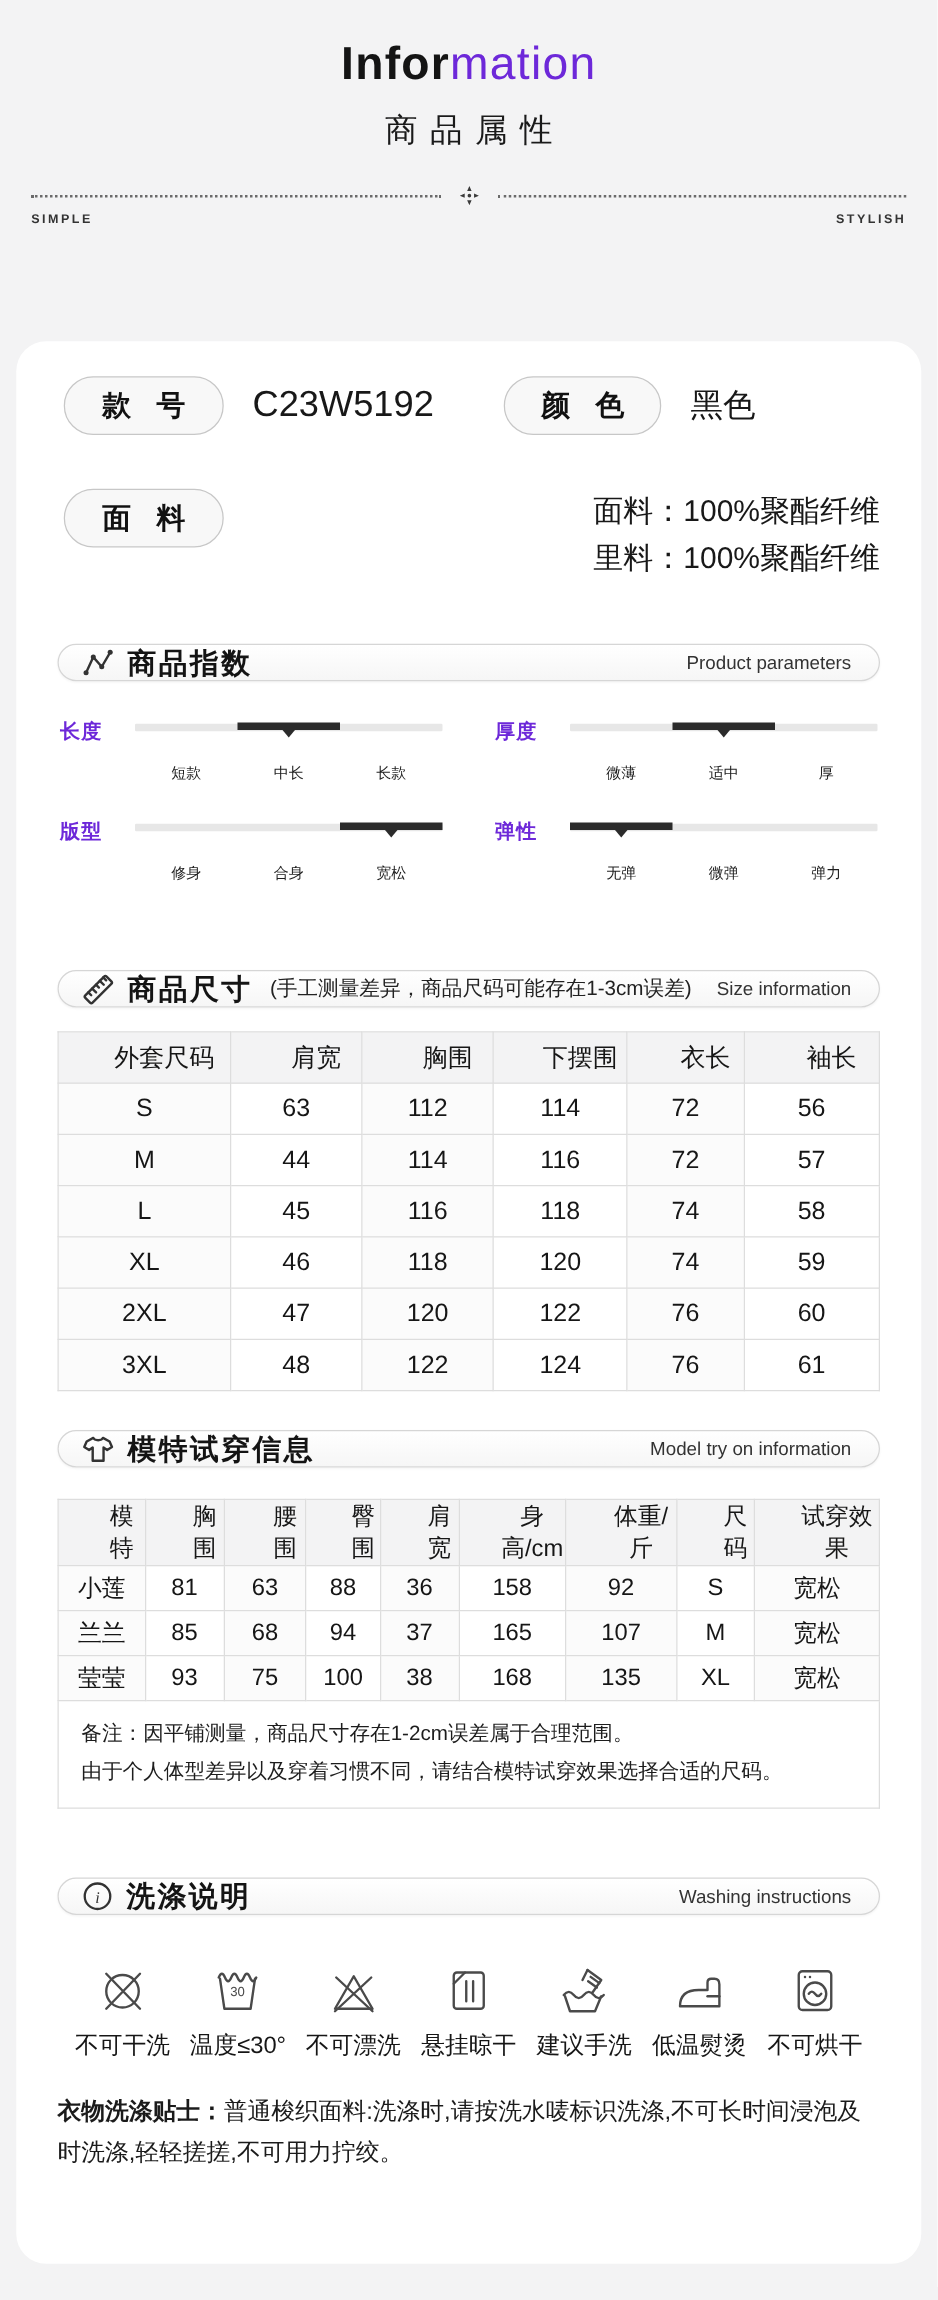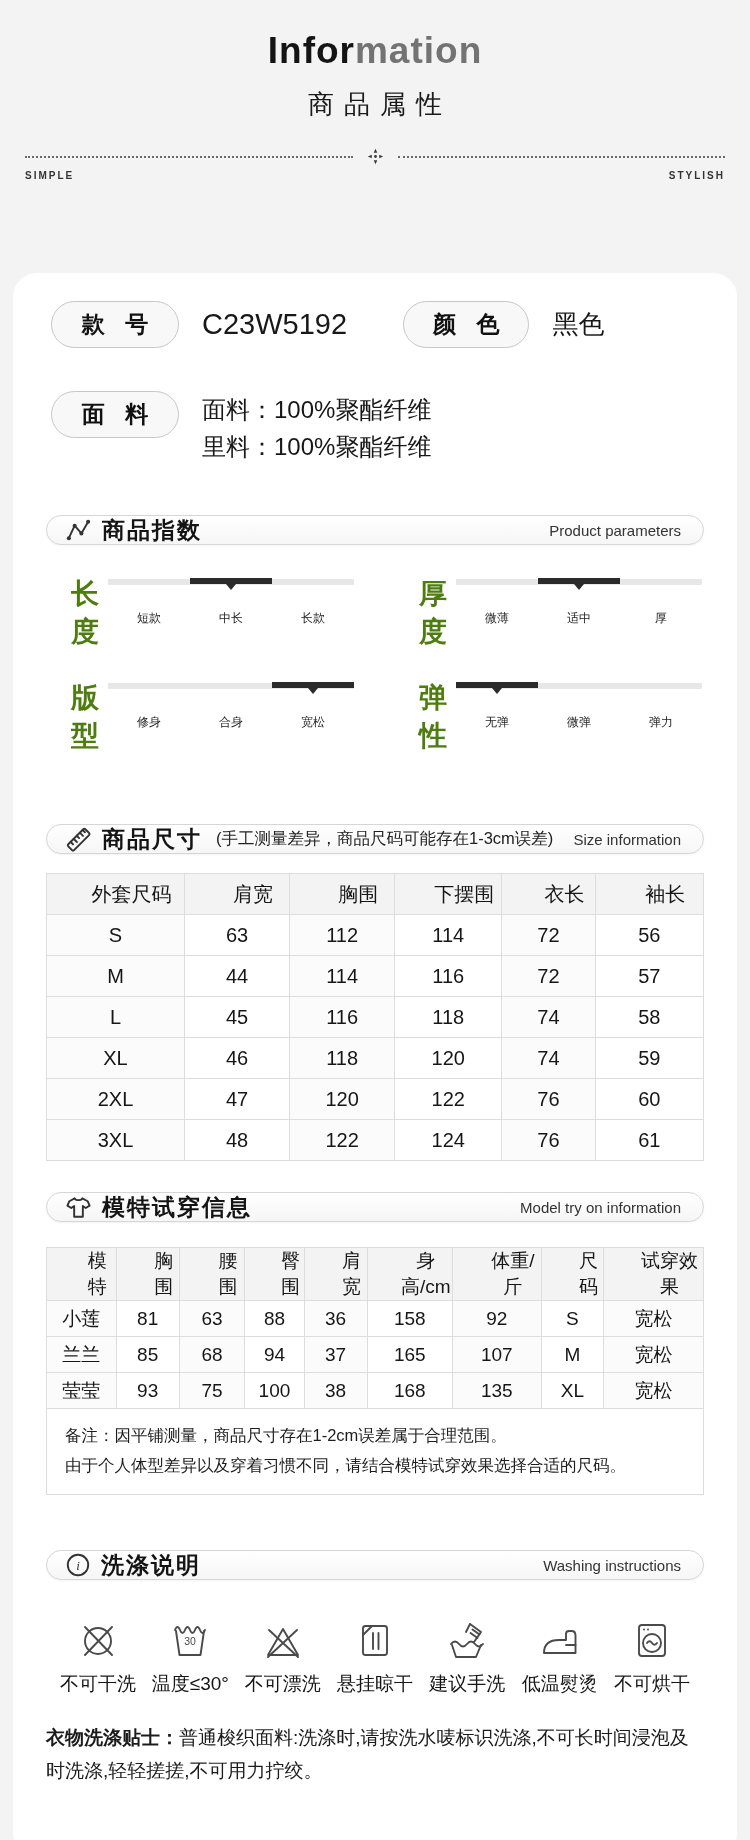--- a/index.html
+++ b/index.html
@@ -8,21 +8,21 @@
     height:1840px;
     background:#f3f3f4;
     font-family:"Liberation Sans", sans-serif;
     color:#1c1c1c;
     overflow:hidden;
   }
   
   .top-header { padding-top:30px; text-align:center; }
   .big-title { font-size:37px; line-height:42px; letter-spacing:1px; color:#141414; }
   .big-title .bold { font-weight:700; }
-  .big-title .light { font-weight:700; color:#737373; }
+  .big-title .light { font-weight:400; color:#6d28d9; }
   .sub-title { margin-top:15px; font-size:26px; letter-spacing:10px; text-indent:10px; font-weight:500; color:#1a1a1a; }
   .divider-wrap { margin:26px 25px 0 25px; }
   .divider { display:flex; align-items:center; }
   .dot-line { flex:1; height:0; border-top:2px dotted #6a6a6a; }
   .cross { margin:0 14px; display:flex; }
   .divider-labels { display:flex; justify-content:space-between; margin-top:5px;
     font-size:10px; letter-spacing:2px; color:#333; font-weight:600; }
   
   .card {
     margin:92px 13px 0 13px;
@@ -39,21 +39,21 @@
     background:#f8f8f8;
     font-size:23px; font-weight:700; letter-spacing:7px; text-indent:7px;
     color:#111;
   }
   .pill.small { min-width:110px; }
   .basic-row { display:flex; align-items:center; margin-left:5px; }
   .basic-group { display:flex; align-items:center; }
   .basic-value { margin-left:23px; font-size:29px; color:#181818; }
   .basic-value.color { font-size:26px;text-align:right; }
   .basic-group + .basic-group { margin-left:56px; }
-  .fabric-row { display:flex; align-items:flex-start; margin:43px 0 0 5px; }
+  .fabric-row { display:flex; align-items:flex-start; margin:43px 0 0 5px;justify-content:space-between; }
   .fabric-lines { margin-left:23px; font-size:24px; line-height:37px; color:#181818; }
   
   .section-bar {
     margin-top:50px;
     height:30px; border:1px solid #d6d6d6; border-radius:23px;
     background:linear-gradient(#ffffff,#f6f6f6);
     box-shadow:0 1px 2px rgba(0,0,0,.05);
     display:flex; align-items:center;
     padding:0 22px 0 18px;
   }
@@ -62,21 +62,21 @@
   .bar-note { margin-left:14px; font-size:16.5px; color:#222; letter-spacing:0; font-weight:500; }
   .bar-en { margin-left:auto; font-size:15px; color:#333; }
   
   .params-grid {
     margin-top:26px;
     display:grid; grid-template-columns:1fr 1fr;
     column-gap:42px; row-gap:24px;
     padding:0 2px;
   }
   .param { display:flex; }
-  .param-label { width:52px; font-size:28px; font-weight:700; color:#4d7c0f; padding-top:4px; letter-spacing:1px;text-align:right; }
+  .param-label { width:52px; font-size:16px; font-weight:700; color:#6d28d9; padding-top:4px; letter-spacing:1px; }
   .param-body { flex:1; margin-left:8px; }
   .param-track { display:flex; align-items:flex-start; height:6px; background:#e7e7e7; border-radius:1px; margin-top:8px; }
   .seg { flex:1; height:4px; }
   .seg.active { background:#2b2b2b; height:6px; margin-top:-1px; position:relative; }
   .seg.active::after {
     content:""; position:absolute; left:50%; top:6px; transform:translateX(-50%);
     border:5px solid transparent; border-top:6px solid #2b2b2b; border-bottom:0;
   }
   .param-opts { display:flex; margin-top:9px; }
   .param-opts span { flex:1; text-align:center; font-size:12px; color:#1d1d1d;margin-top:16px; }

